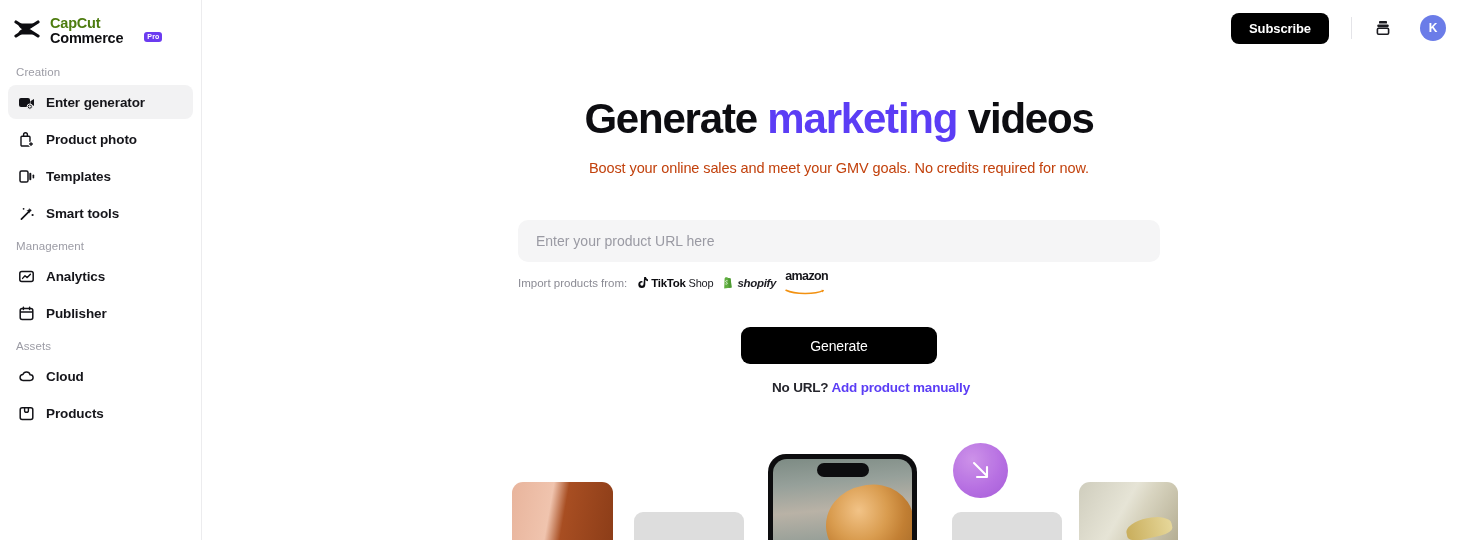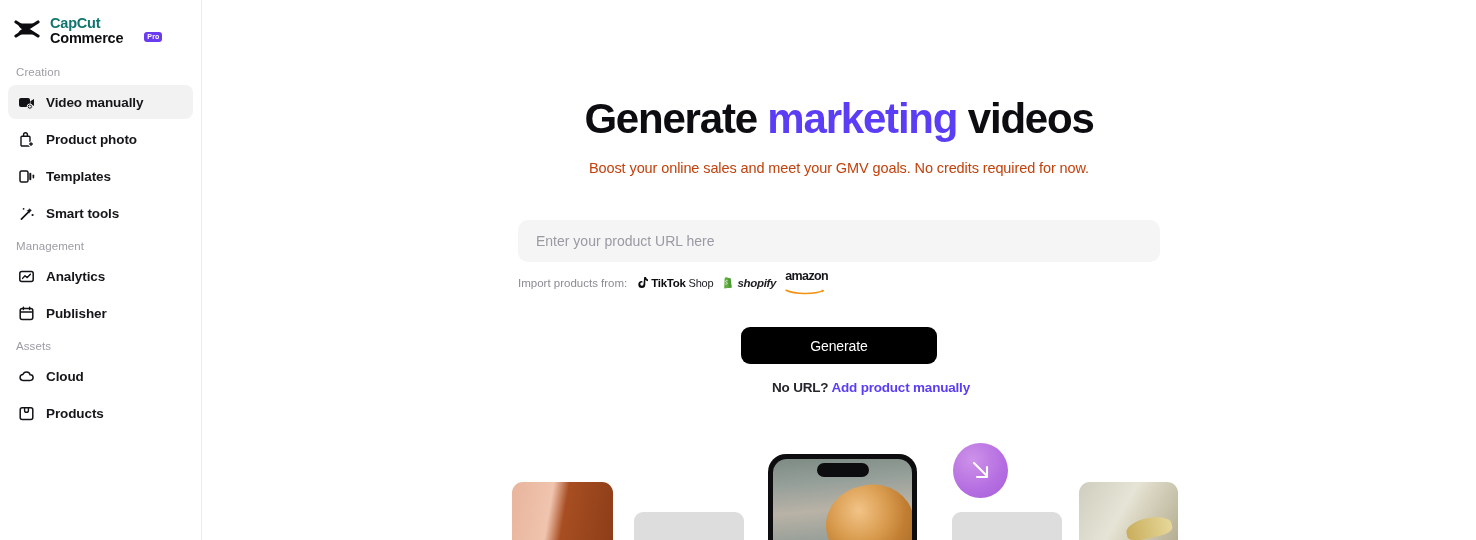--- a/index.html
+++ b/index.html
@@ -20,21 +20,21 @@
     position: relative;
   }
   .brand {
     display: flex; align-items: center; gap: 8px;
     padding: 13px 0 0 14px;
     height: 48px;
   }
   .brand-mark { width: 28px; height: 26px; flex:0 0 28px; }
   .brand-text { display: flex; flex-direction: column; line-height: 1.02; }
   .brand-line1 {
-    font-size: 14.5px; font-weight: bold; color: #0f766e; letter-spacing: -0.2px;
+    font-size: 14.5px; font-weight: bold; color: #4d7c0f; letter-spacing: -0.2px;
   }
   .brand-line2 {
     font-size: 14.5px; font-weight: bold; color: #0f0f12; letter-spacing: -0.2px;
     display: flex; align-items: center; gap: 21px;
   }
   .pro-badge {
     background: #6b3bf0; color: #fff;
     font-size: 7px; font-weight: bold;
     padding: 1.5px 3px 1.5px 3px; border-radius: 3px;
     letter-spacing: 0.1px; line-height: 1; position: relative; top: -1px;
@@ -223,21 +223,21 @@
 
       <div class="nav-item active">
         <span class="nav-icon">
           <svg width="17" height="17" viewBox="0 0 17 17">
               <rect x="1" y="4" width="11" height="9" rx="2" fill="#121217"></rect>
               <path d="M12.4 7.2 L16 5 L16 12 L12.4 9.8 Z" fill="#121217"></path>
               <circle cx="11.8" cy="12.6" r="2.6" fill="#121217" stroke="#fff" stroke-width="1"></circle>
               <path d="M11.8 11.4v2.4M10.6 12.6h2.4" stroke="#fff" stroke-width="0.9" stroke-linecap="round"></path>
             </svg>
         </span>
-        <span class="nav-item-label">Video manually</span>
+        <span class="nav-item-label">Enter generator</span>
       </div>
 
       <div class="nav-item">
         <span class="nav-icon">
           <svg width="17" height="17" viewBox="0 0 17 17">
               <path d="M4 5.2 h7 a1 1 0 0 1 1 1 V14 a1 1 0 0 1 -1 1 H4 a1 1 0 0 1 -1 -1 V6.2 a1 1 0 0 1 1 -1 Z" fill="none" stroke="#121217" stroke-width="1.4"></path>
               <path d="M5.6 5.2 V3.6 a1.9 1.9 0 0 1 3.8 0 V5.2" fill="none" stroke="#121217" stroke-width="1.4"></path>
               <circle cx="13" cy="13" r="2.6" fill="#fff"></circle>
               <path d="M13 11.6v2.8M11.6 13h2.8" stroke="#121217" stroke-width="1.3" stroke-linecap="round"></path>
             </svg>
@@ -310,20 +310,32 @@
             </svg>
         </span>
         <span class="nav-item-label">Products</span>
       </div>
 
     </nav>
   </aside>
 
   <section class="main">
 
+    <div class="topbar">
+      <button class="subscribe-btn">Subscribe</button>
+      <span class="topbar-divider"></span>
+      <button class="printer-btn">
+        <svg width="18" height="18" viewBox="0 0 18 18">
+            <rect x="5" y="2" width="8" height="2.6" rx="0.7" fill="#1b1b20"></rect>
+            <rect x="3.4" y="5.4" width="11.2" height="2.8" rx="0.9" fill="#1b1b20"></rect>
+            <rect x="3.4" y="9.2" width="11.2" height="6" rx="1.2" fill="none" stroke="#1b1b20" stroke-width="1.6"></rect>
+          </svg>
+      </button>
+      <div class="avatar">K</div>
+    </div>
 
     <div class="hero">
       <h1 class="hero-title"><span>Generate </span><span class="accent">marketing</span><span> videos</span></h1>
       <p class="hero-sub">Boost your online sales and meet your GMV goals. No credits required for now.</p>
     </div>
 
     <input class="url-input" type="text" placeholder="Enter your product URL here" style="">
 
     <div class="import-row">
       <span>Import products from:</span>

